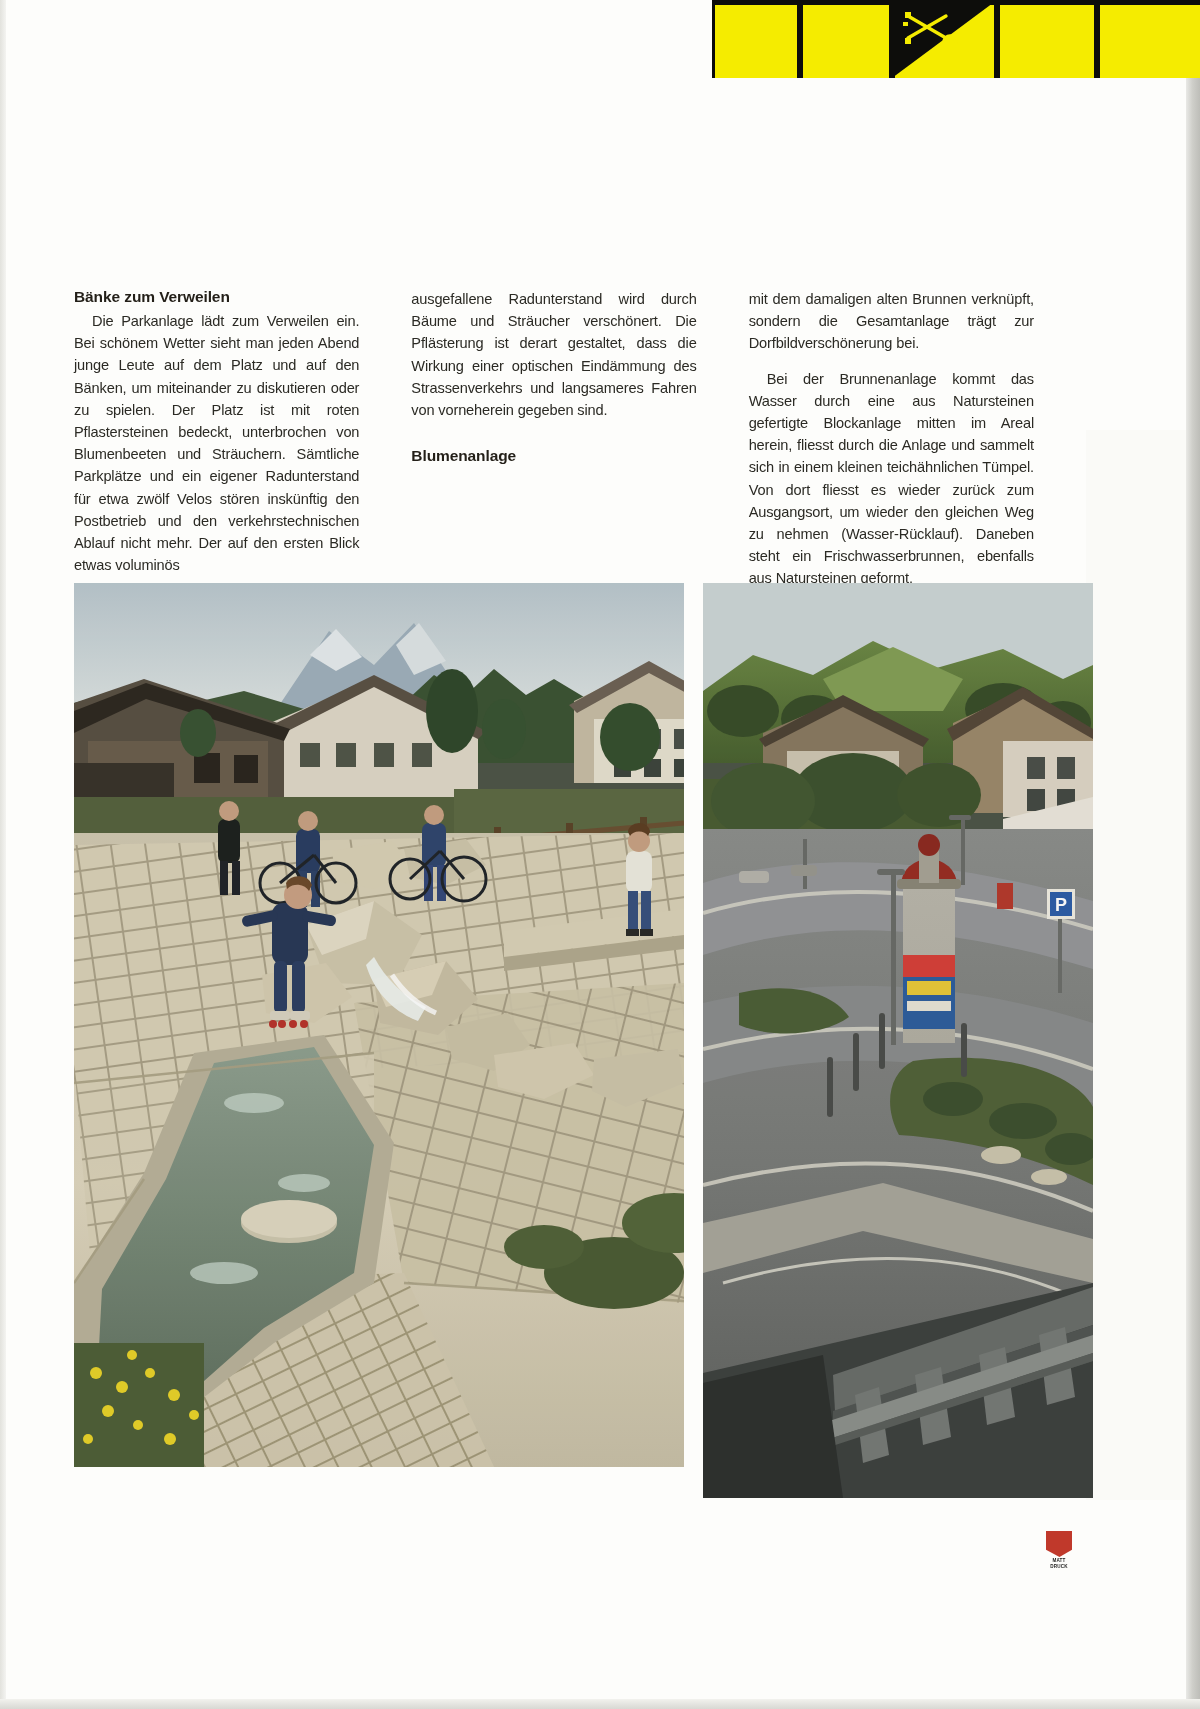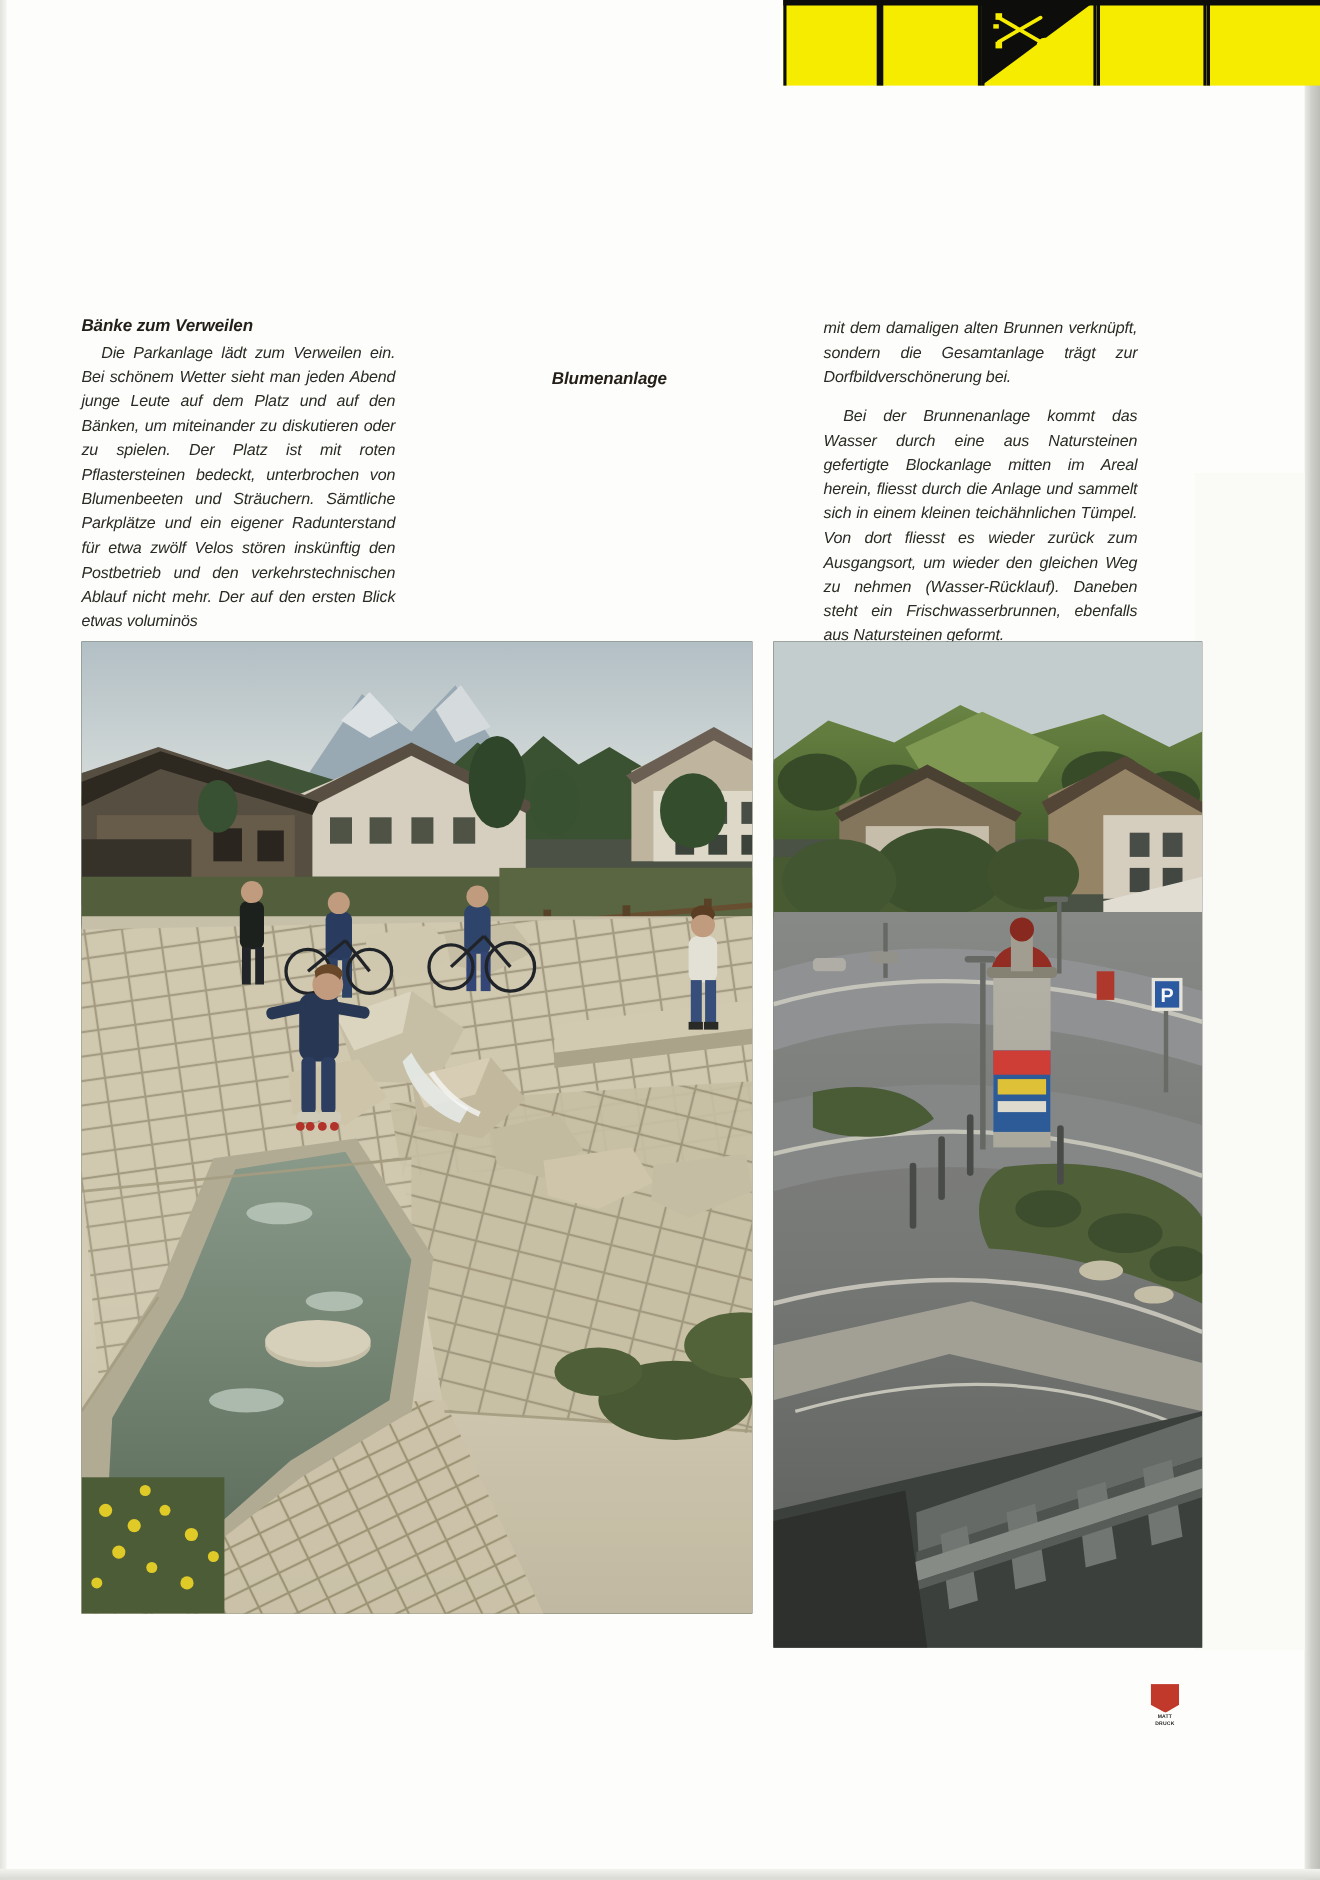--- a/index.html
+++ b/index.html
@@ -96,35 +96,33 @@
   }
 
   
   .article {
     position: absolute;
     left: 74px;
     top: 288px;
     width: 960px;
     display: flex;
     gap: 52px;
-    font-style: italic;
   }
   .col {
     width: 295px;
   }
   .col h2 {
     font-size: 15.5px;
     font-weight: bold;
     margin: 0 0 4px 0;
     color: #231f18;
     letter-spacing: -0.1px;
   }
   .col h2.spaced {
-    margin-top: 48px;
-    text-align: center;
+    margin-top: 26px;
   }
   .col p {
     font-size: 14.6px;
     line-height: 22.2px;
     margin: 0;
     text-align: justify;
     color: #2b2a24;
     text-indent: 18px;
     hyphens: manual;
     letter-spacing: -0.15px;
@@ -224,20 +222,21 @@
 </div>
 
 <div class="article">
 
   <div class="col">
     <h2>Bänke zum Verweilen</h2>
     <p>Die Parkanlage lädt zum Verweilen ein. Bei schönem Wetter sieht man jeden Abend junge Leute auf dem Platz und auf den Bänken, um miteinander zu diskutieren oder zu spielen. Der Platz ist mit roten Pflastersteinen bedeckt, unterbrochen von Blumenbeeten und Sträuchern. Sämtliche Parkplätze und ein eigener Radunterstand für etwa zwölf Velos stören inskünftig den Postbetrieb und den verkehrstechnischen Ablauf nicht mehr. Der auf den ersten Blick etwas voluminös</p>
   </div>
 
   <div class="col">
+    <p class="no-indent">ausgefallene Radunterstand wird durch Bäume und Sträucher verschönert. Die Pflästerung ist derart gestaltet, dass die Wirkung einer optischen Eindämmung des Strassenverkehrs und langsameres Fahren von vorneherein gegeben sind.</p>
     <h2 class="spaced">Blumenanlage</h2>
   </div>
 
   <div class="col">
     <p class="no-indent">mit dem damaligen alten Brunnen verknüpft, sondern die Gesamtanlage trägt zur Dorfbildverschönerung bei.</p>
     <p>Bei der Brunnenanlage kommt das Wasser durch eine aus Natursteinen gefertigte Blockanlage mitten im Areal herein, fliesst durch die Anlage und sammelt sich in einem kleinen teichähnlichen Tümpel. Von dort fliesst es wieder zurück zum Ausgangsort, um wieder den gleichen Weg zu nehmen (Wasser-Rücklauf). Daneben steht ein Frischwasserbrunnen, ebenfalls aus Natursteinen geformt.</p>
   </div>
 
 </div>
 

